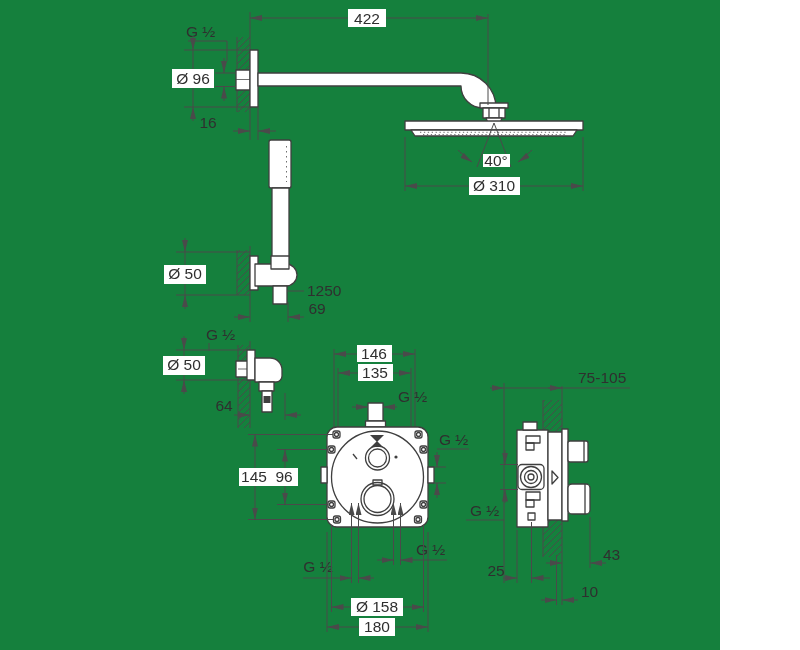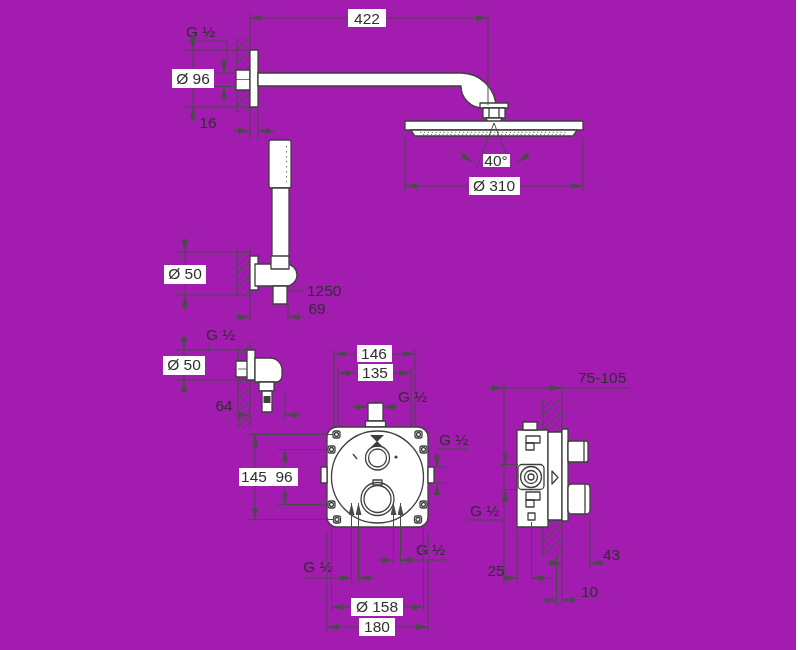--- a/index.html
+++ b/index.html
@@ -1,16 +1,16 @@
 <!DOCTYPE html>
 <html><head>
 <meta charset="utf-8">
 <style>
   html,body{margin:0;padding:0;background:#ffffff;}
-  .stage{width:796px;height:650px;background:#a21caf;position:relative;overflow:hidden;}
+  .stage{width:720px;height:650px;background:#15803d;position:relative;overflow:hidden;}
   svg{display:block;}
   text{font-family:"Liberation Sans","DejaVu Sans",sans-serif;font-size:15.5px;fill:#2f2f2f;}
   .part{fill:#ffffff;stroke:#3f3f3f;stroke-width:1.3;stroke-linejoin:round;}
   .pline{fill:none;stroke:#3f3f3f;stroke-width:1.3;stroke-linejoin:round;}
   .dim{fill:none;stroke:#4a4a4a;stroke-width:1;}
   .thin{fill:none;stroke:#4a4a4a;stroke-width:0.8;}
   .mask{fill:#ffffff;stroke:none;}
   .darkfill{fill:#3f3f3f;stroke:none;}
   .mid{text-anchor:middle;}
 </style>

